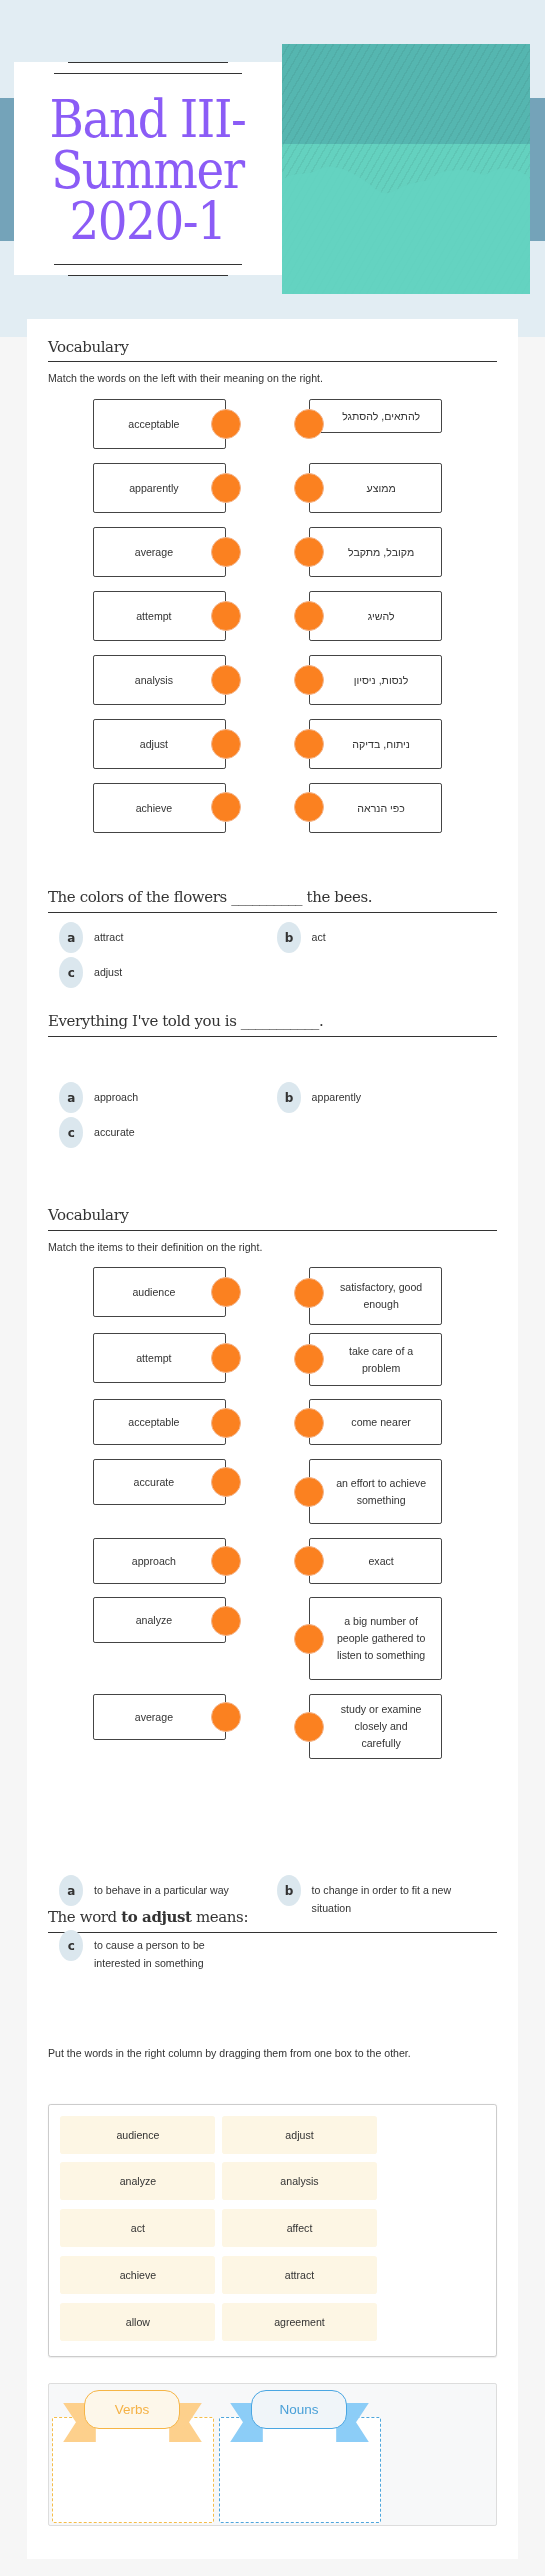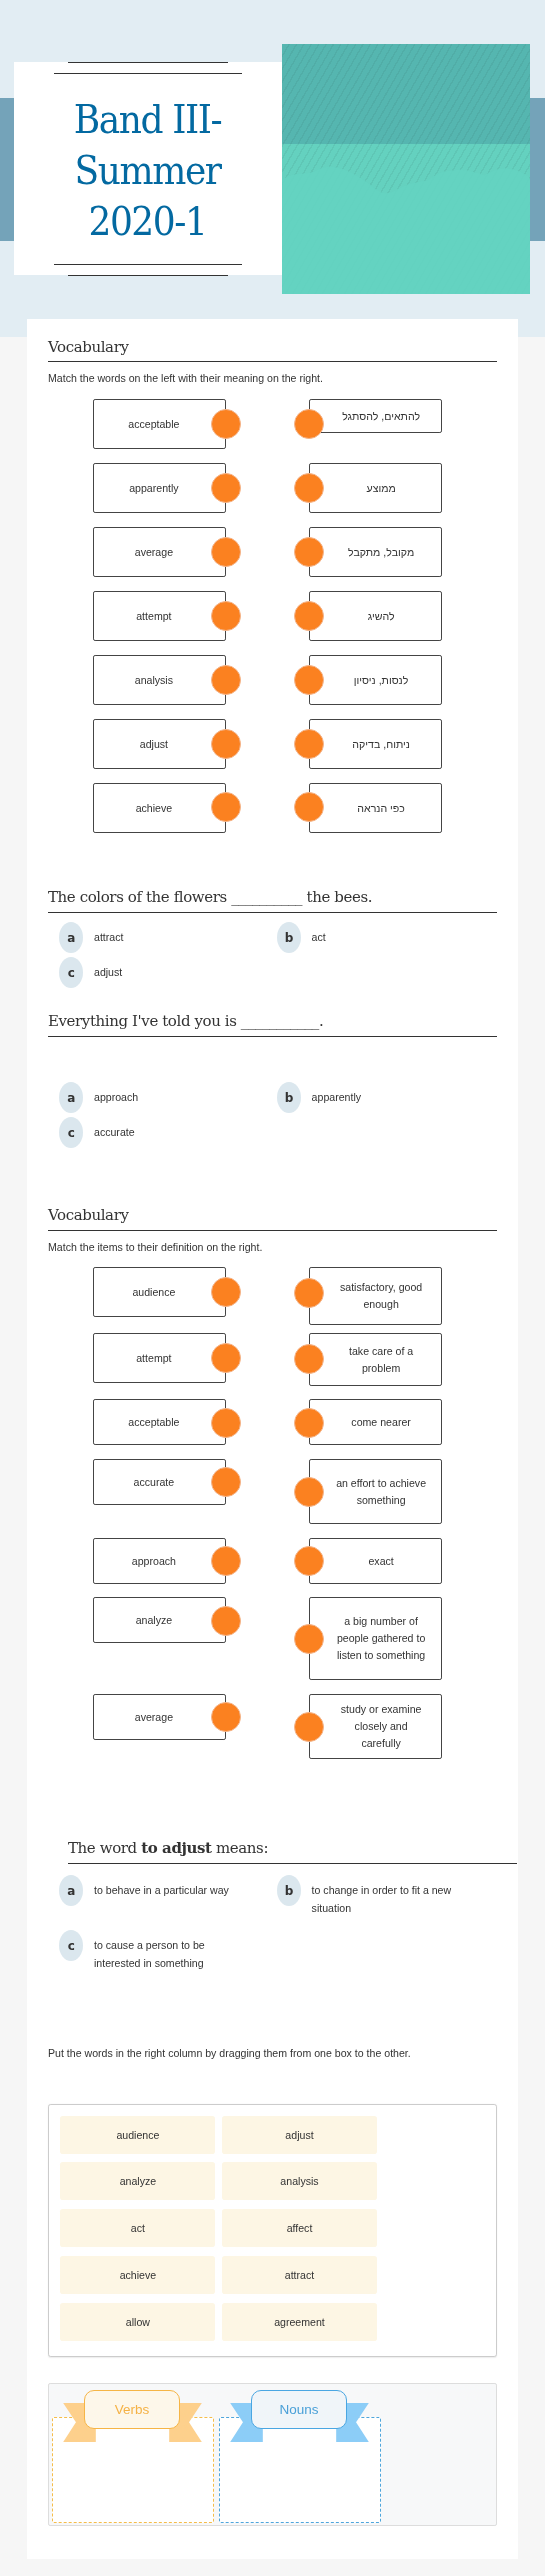--- a/index.html
+++ b/index.html
@@ -22,21 +22,21 @@
   }
   .title-card {
     position: absolute; left: 13.5px; top: 62px; width: 268px; height: 213px;
     background: #fff;
     display: flex; flex-direction: column; align-items: center; justify-content: center;
   }
   .rule-thin { width: 160px; height: 1.4px; background: #333; }
   .rule-thick { width: 188px; height: 2.8px; background: #333; }
   .title-text {
     font-family: "DejaVu Serif", serif;
-    font-size: 40px; line-height: 51px; text-align: center; color: #0369a1;
+    font-size: 52px; line-height: 51px; text-align: center; color: #8b5cf6;
     margin: 20px 0 17px; letter-spacing: -1.4px;
     font-stretch: condensed;
   }
   .title-card .r1 { margin-bottom: 10px; }
   .title-card .r3 { margin-bottom: 10px; }
   .image-panel {
     position: absolute; left: 282px; top: 44px; width: 248px; height: 250px;
     overflow: hidden;
     background:
       repeating-linear-gradient(-60deg, rgba(0,0,0,0.05) 0 1.4px, transparent 1.4px 6.4px),
@@ -86,21 +86,21 @@
   .bins {
     position: absolute; left: 0; top: 346px; width: 449px; height: 143px;
     border: 0.7px solid #ddd; border-radius: 2.1px; background: #f7f8f9;
   }
   .bin { position: absolute; top: 33px; height: 106px; background: #fff; border: 1.4px dashed; border-radius: 2.1px; }
   .bin.verbs { left: 2.8px; width: 162px; border-color: #f5bd49; }
   .bin.nouns { left: 170px; width: 162px; border-color: #4fa6dc; }
   .ribbon { position: absolute; top: 6.4px; }
   .ribbon .tail { position: absolute; top: 12.8px; width: 33px; height: 39px; }
   .ribbon .label-box {
-    position: absolute; left: 21px; top: 0; width: 96px; height: 39px; border-radius: 10px;
+    position: absolute; left: 21px; top: 0; width: 96px; height: 39px; border-radius: 15px;
     display: flex; align-items: center; justify-content: center;
     font-size: 13.5px;
   }
   .ribbon.verbs .label-box { background: #fdf7ea; border: 1.4px solid #f6b546; color: #f5b246; }
   .ribbon.nouns .label-box { background: #f0f5f9; border: 1.4px solid #4aa6e2; color: #4aa0d8; }
 </style>
 </head>
 <body>
 
 <div class="hero"></div>
@@ -225,21 +225,21 @@
       <div class="mbox left" style="top: 1278px; height: 46px;">analyze</div>
       <div class="dot" style="left: 163px; top: 1287px;"></div>
       <div class="mbox right" style="top: 1278px; height: 83px;">a big number of people gathered to listen to something</div>
       <div class="dot" style="left: 246px; top: 1305px;"></div>
       <div class="mbox left" style="top: 1375px; height: 46px;">average</div>
       <div class="dot" style="left: 163px; top: 1383px;"></div>
       <div class="mbox right" style="top: 1375px; height: 65px;">study or examine closely and carefully</div>
       <div class="dot" style="left: 246px; top: 1393px;"></div>
     </div>
 
-  <div class="section" style="top:1520px;margin-left:20px;">
+  <div class="section" style="top:1589px;">
     <div class="sec-title"><span>The word </span><b>to adjust</b><span> means:</span></div>
   </div>
   <div class="section" style="top:1556px;">
     <div class="opt" style="left:11.4px;top:0;width:213px;">
       <span class="badge">a</span>
       <span class="otext">to behave in a particular way</span>
     </div>
     <div class="opt" style="left:229px;top:0;width:185px;">
       <span class="badge">b</span>
       <span class="otext">to change in order to fit a new situation</span>

